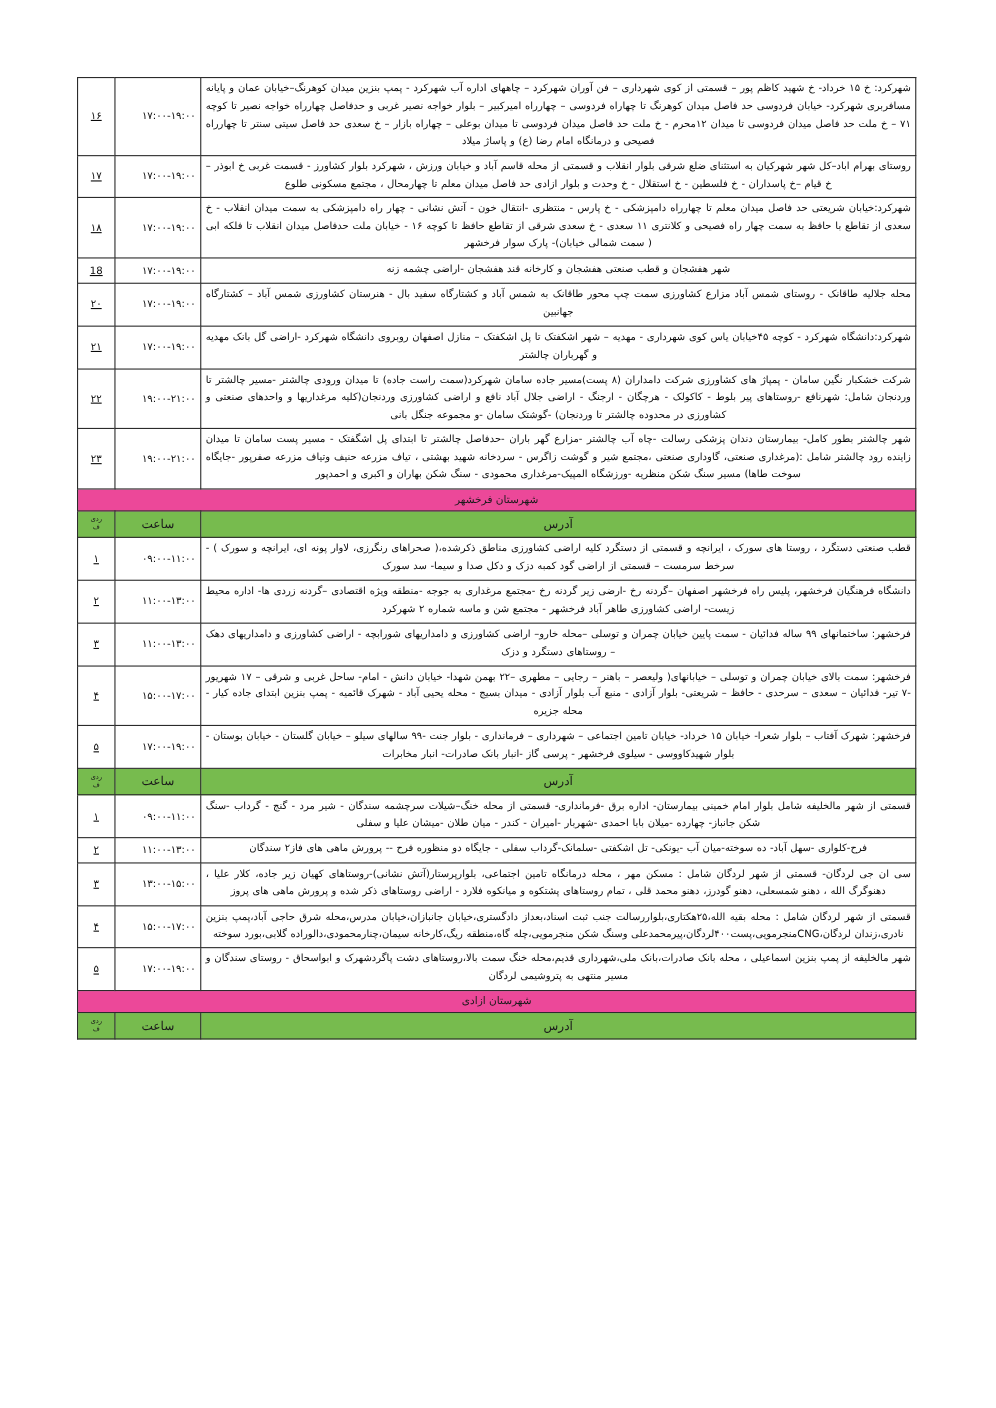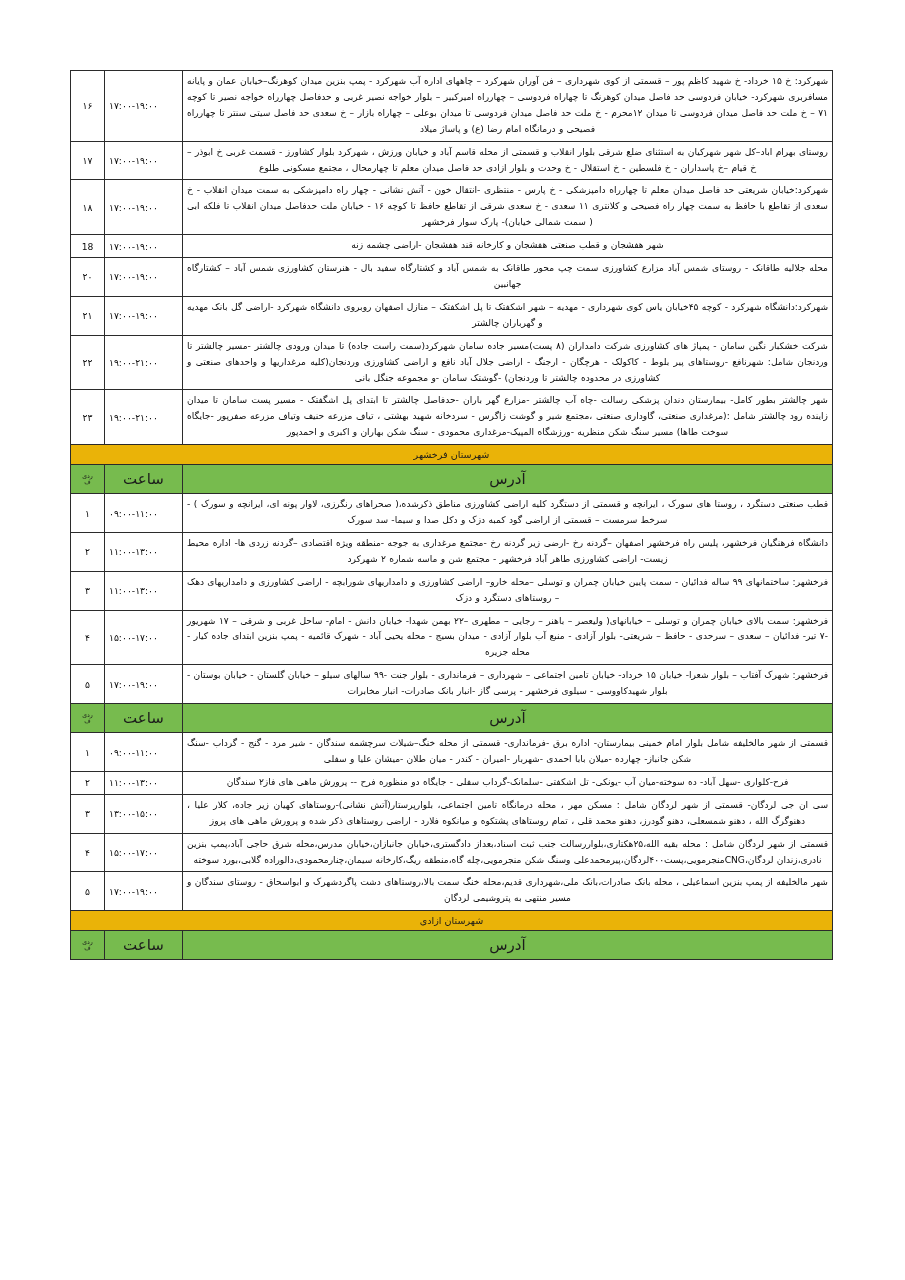--- a/index.html
+++ b/index.html
@@ -46,43 +46,44 @@
     line-height: 1.75;
     padding: 5px 7px;
     color: #0a0a0a;
     word-spacing: 0.4px;
   }
   td.addr.single {
     text-align: center;
     text-align-last: center;
   }
   td.time {
-    text-align: left;
+    text-align: right;
     font-size: 9.2px;
     color: #0a0a0a;
     letter-spacing: 0.3px;
     white-space: nowrap;
   }
   td.index {
     text-align: center;
     font-size: 9.2px;
     color: #0a0a0a;
+    text-decoration: underline;
   }
   tr.section-title td {
-    background: #eab308;
+    background: #ec4899;
     text-align: center;
     font-size: 9.6px;
     color: #1a1a1a;
     padding: 4px 0;
     font-weight: normal;
   }
   tr.col-head td {
     background: #77bb4e;
     text-align: center;
-    font-size: 15px;
+    font-size: 11px;
     color: #1b1b1b;
     padding: 5px 0;
   }
   tr.col-head td.head-index {
     font-size: 6.2px;
     line-height: 1.05;
     padding: 3px 0;
   }
   tr.col-head td.head-index span { display: block; }
 </style>

